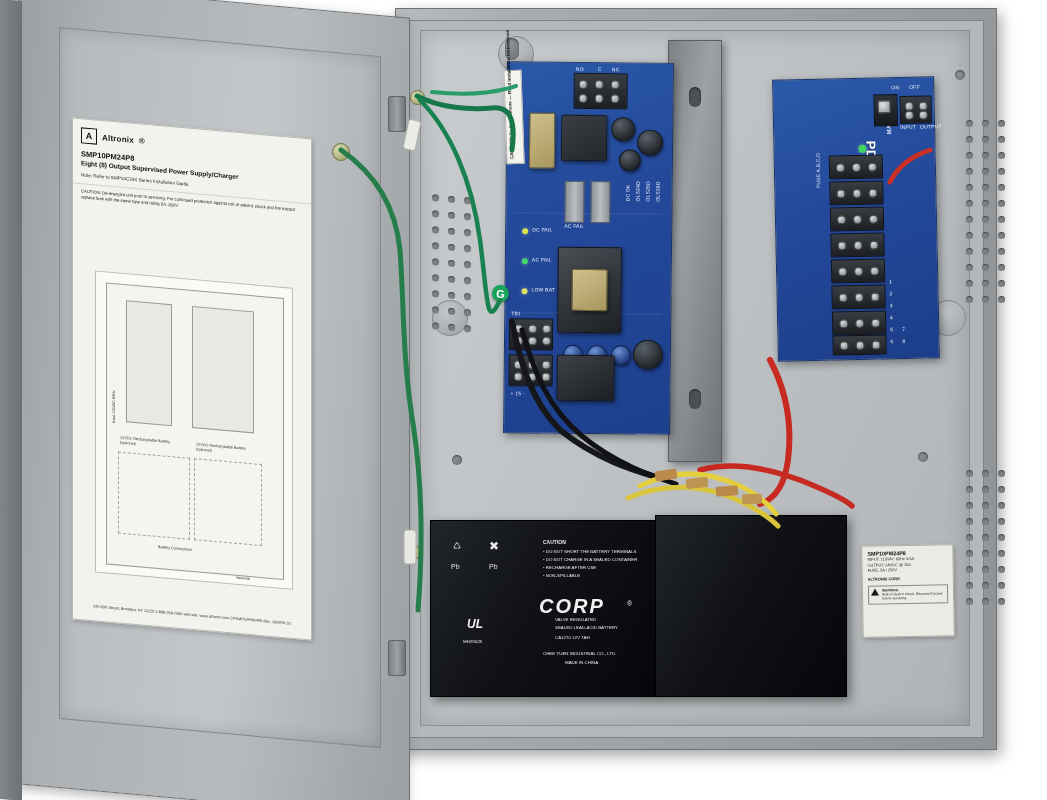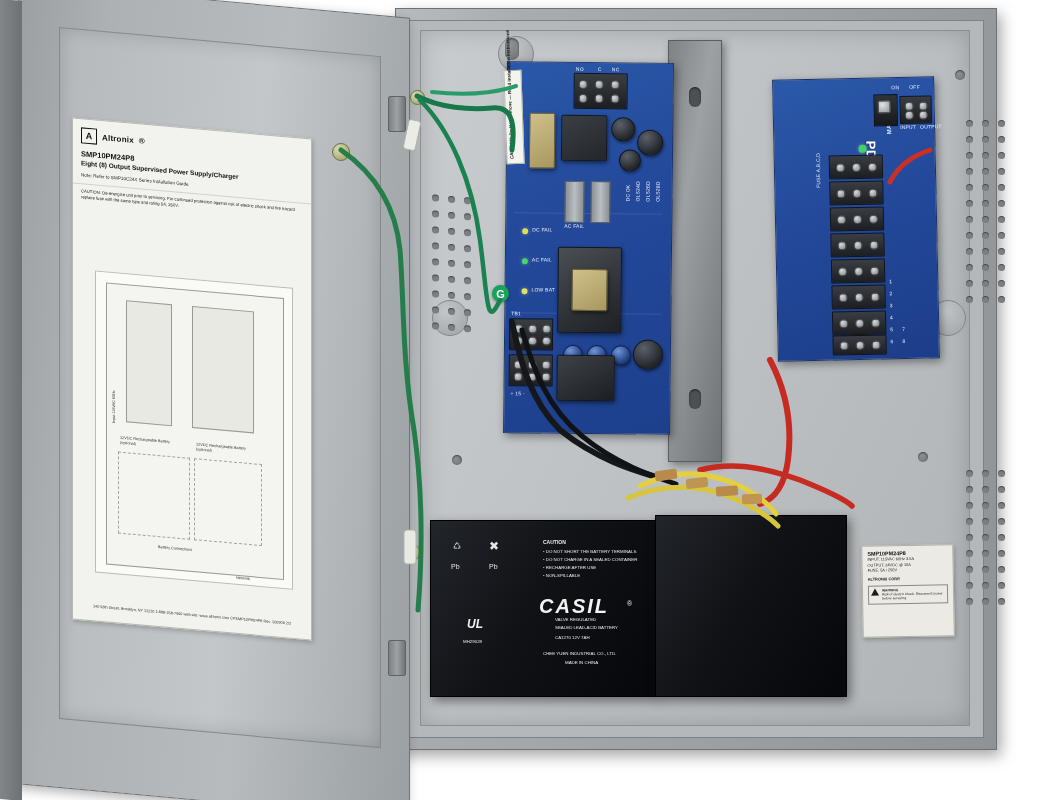--- a/index.html
+++ b/index.html
@@ -758,21 +758,21 @@
     <div class="bat-sym" style="left:20px; top:42px; font-size:7px;">Pb</div>
     <div class="bat-sym" style="left:58px; top:18px; font-size:12px;">✖</div>
     <div class="bat-sym" style="left:58px; top:42px; font-size:7px;">Pb</div>
 
     <div class="bat-label" style="left:112px; top:18px; font-weight:bold; font-size:5px;">CAUTION</div>
     <div class="bat-label" style="left:112px; top:28px;">• DO NOT SHORT THE BATTERY TERMINALS</div>
     <div class="bat-label" style="left:112px; top:36px;">• DO NOT CHARGE IN A SEALED CONTAINER</div>
     <div class="bat-label" style="left:112px; top:44px;">• RECHARGE AFTER USE</div>
     <div class="bat-label" style="left:112px; top:52px;">• NON-SPILLABLE</div>
 
-    <div class="bat-brand" style="left:108px; top:74px;">CASIL</div>
+    <div class="bat-brand" style="left:108px; top:74px;">CORP</div>
     <div class="bat-label" style="left:196px; top:78px; font-size:7px;">®</div>
 
     <div class="ul-mark" style="left:36px; top:96px;">UL</div>
     <div class="bat-label" style="left:32px; top:118px;">MH29028</div>
 
     <div class="bat-label" style="left:124px; top:96px;">VALVE REGULATED</div>
     <div class="bat-label" style="left:124px; top:104px;">SEALED LEAD-ACID BATTERY</div>
     <div class="bat-label" style="left:124px; top:114px;">CA1270      12V      7AH</div>
     <div class="bat-label" style="left:112px; top:130px;">CHEE YUEN INDUSTRIAL CO., LTD.</div>
     <div class="bat-label" style="left:134px; top:139px;">MADE IN CHINA</div>

